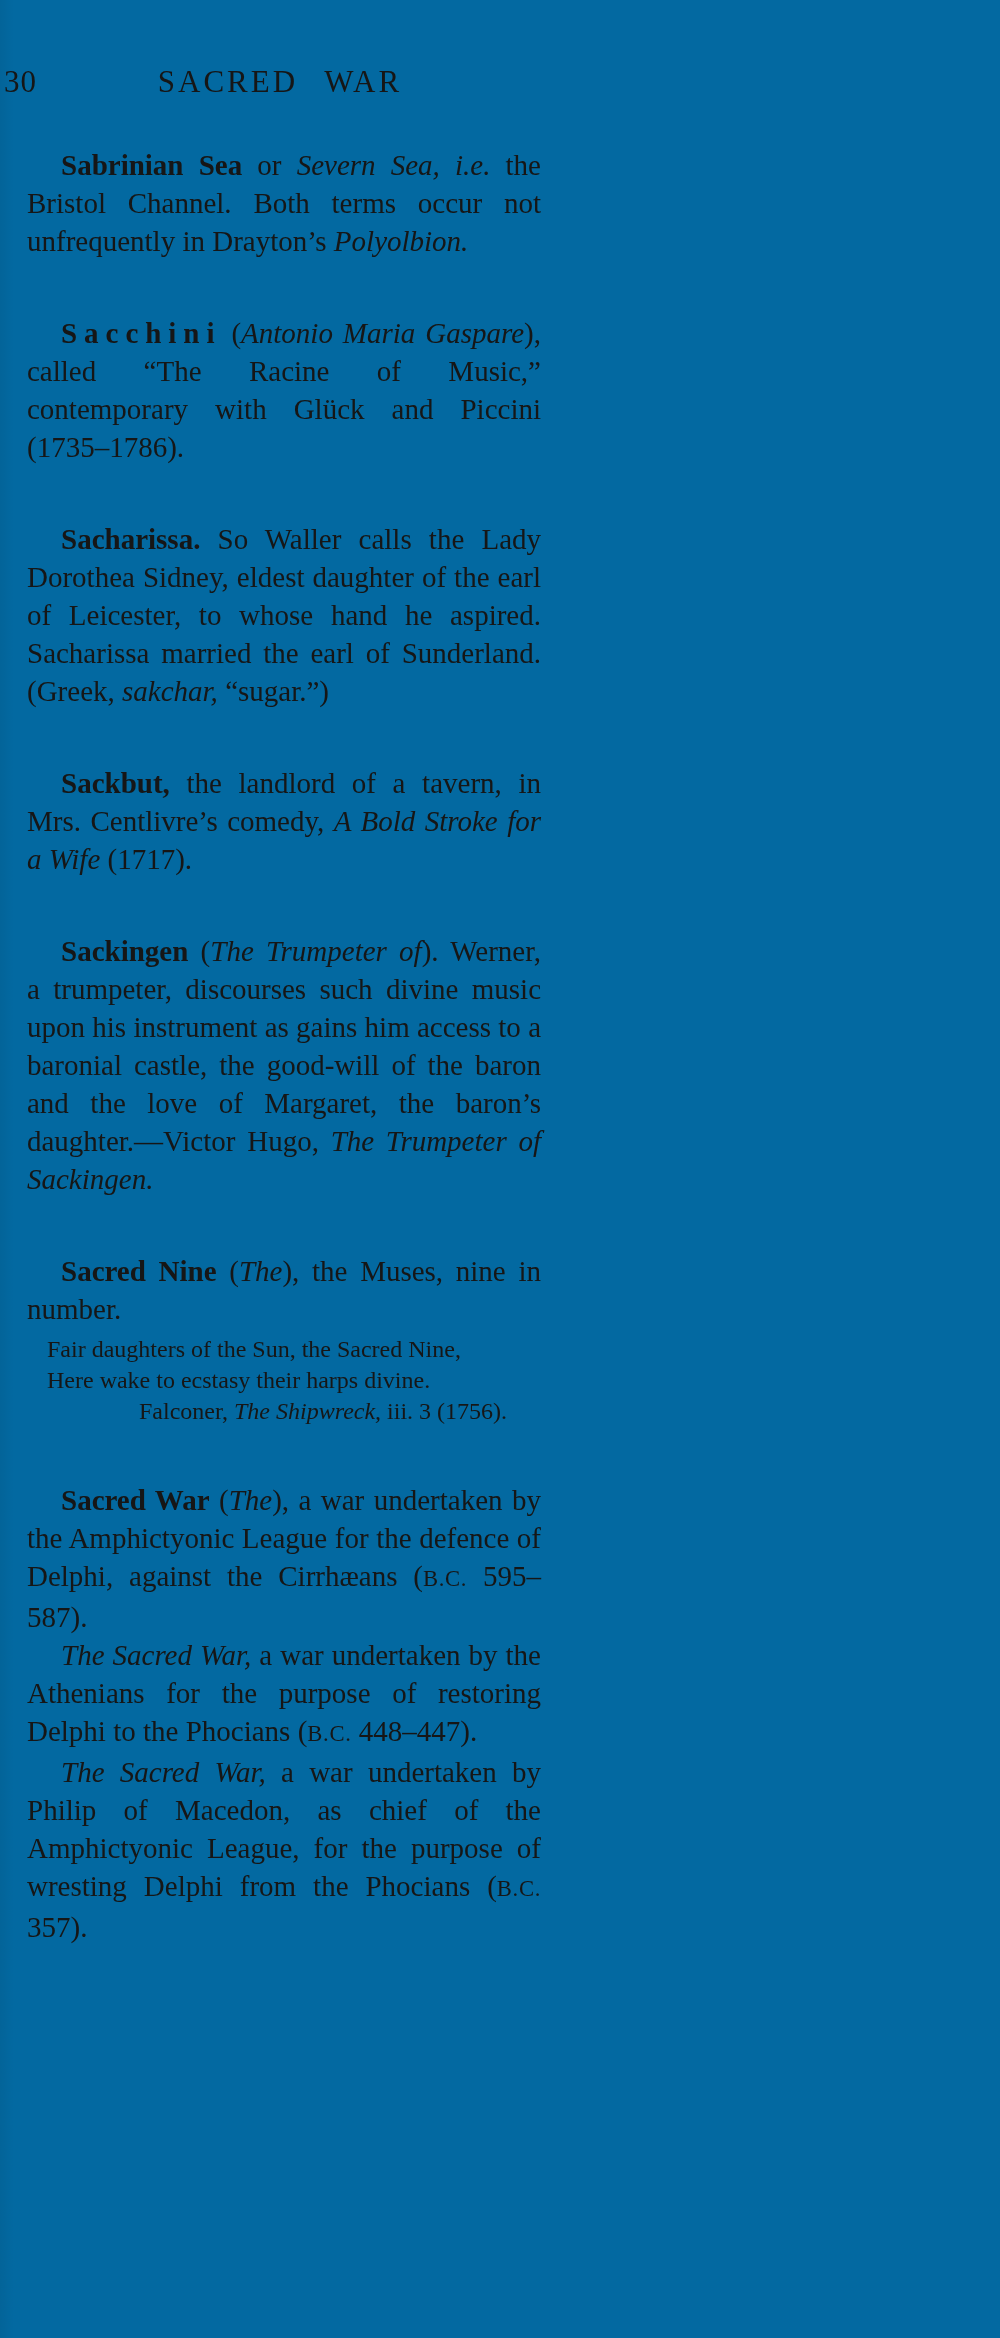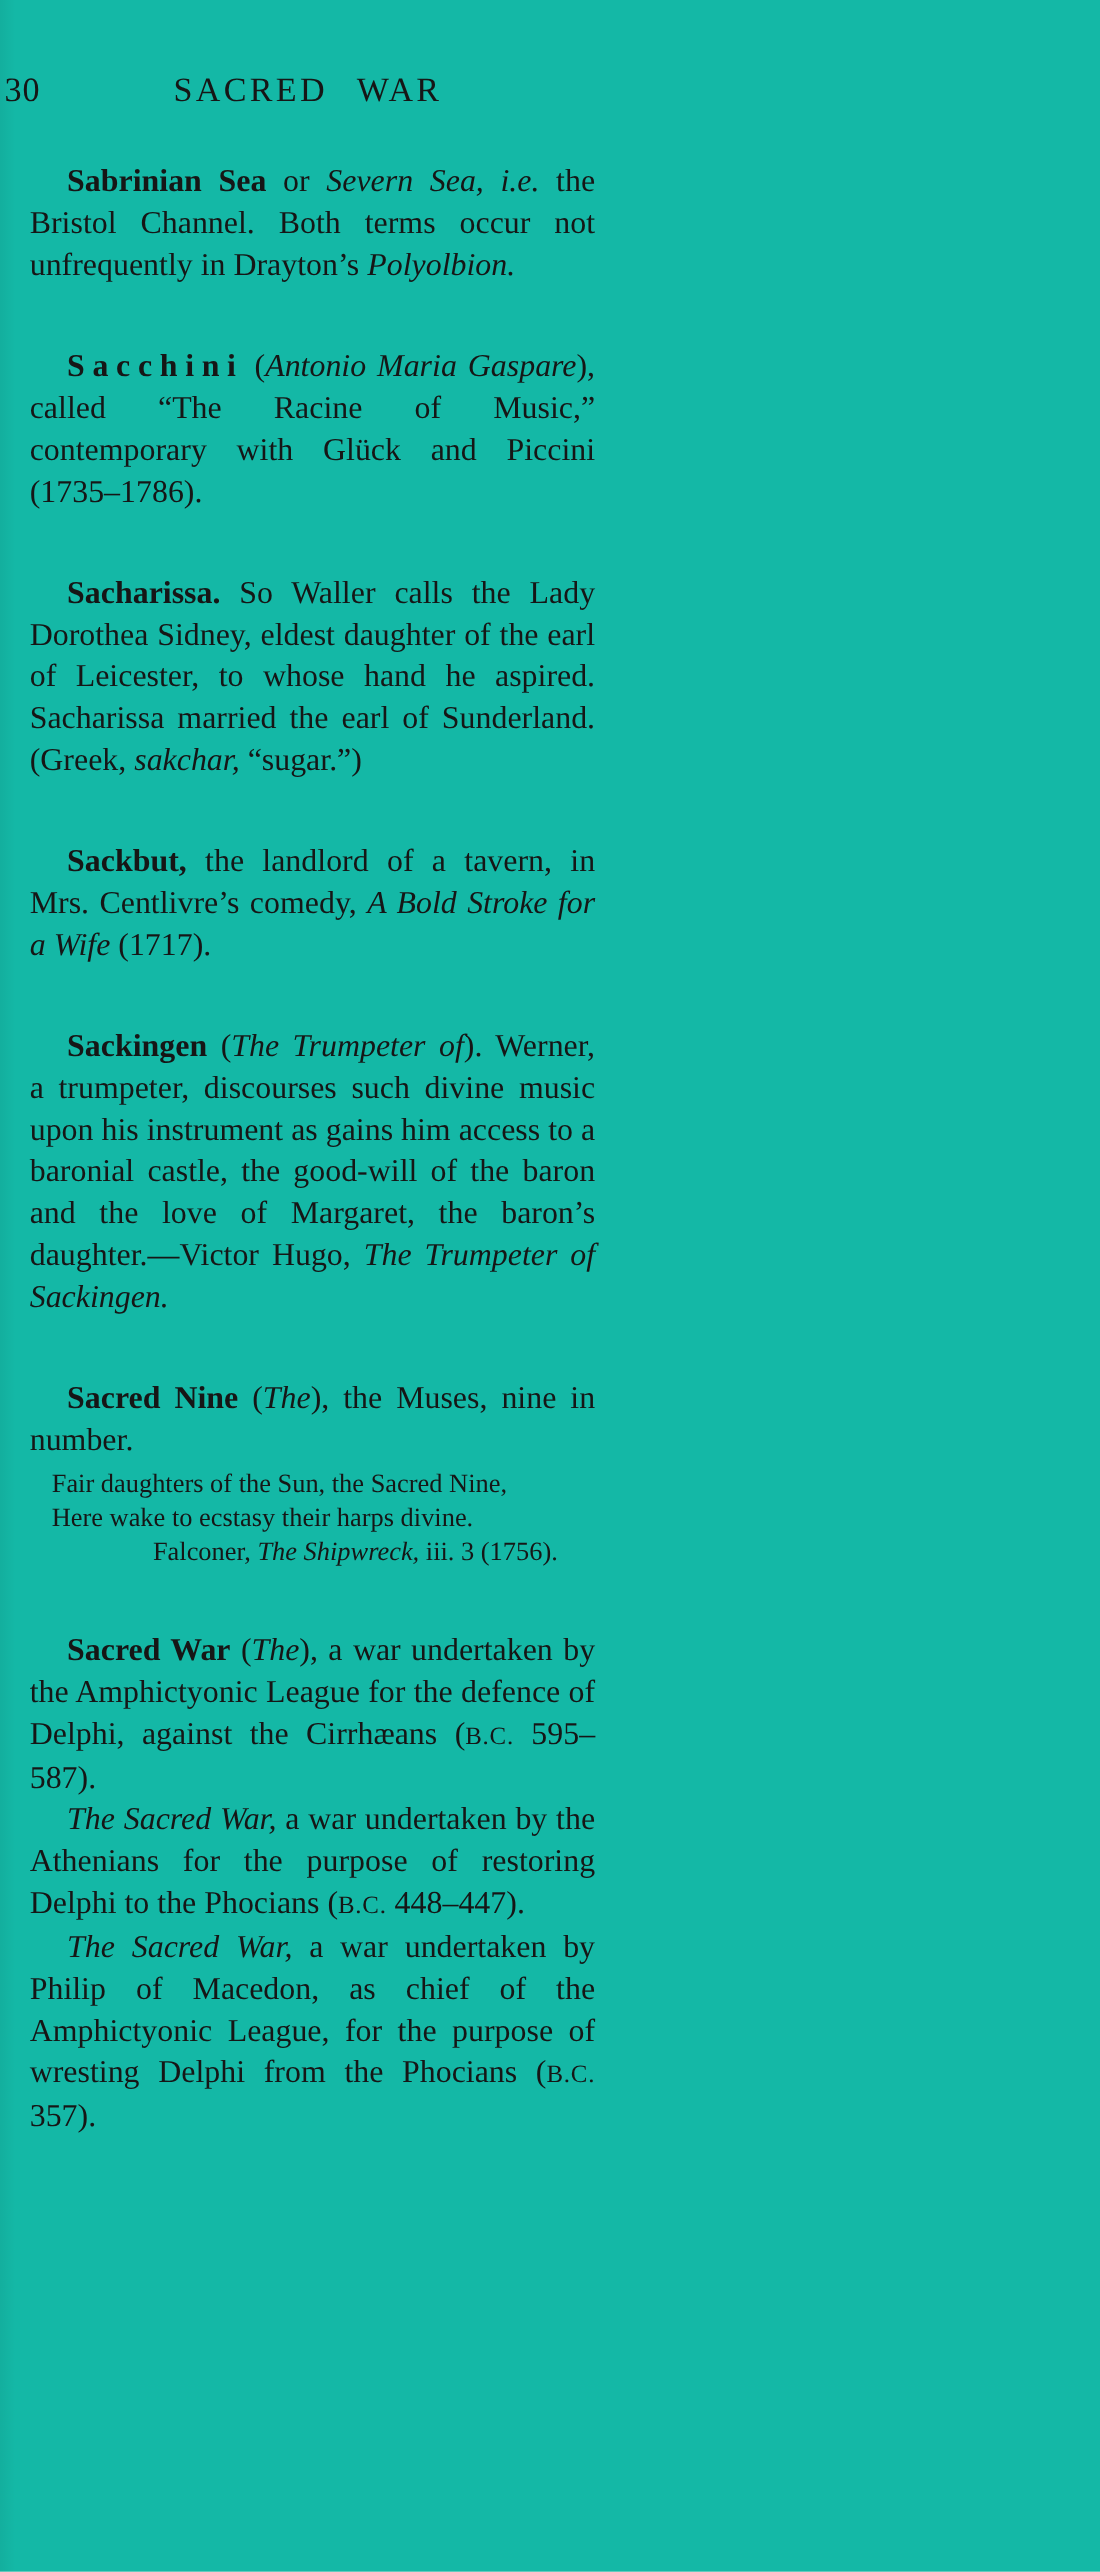--- a/index.html
+++ b/index.html
@@ -1,21 +1,21 @@
 <!DOCTYPE html>
 <html><head>
 <meta charset="utf-8">
 <style>
   html,body{margin:0;padding:0;background:#e8e8e6;}
   .page{
     position:relative;
     width:1000px;
     height:2338px;
     margin:0 auto;
-    background:#14b8a6;
+    background:#0369a1;
     color:#161616;
     font-family:"Liberation Serif", serif;
     overflow:hidden;
   }
   .scan-edge{
     position:absolute;top:0;left:0;width:100%;height:100%;
     pointer-events:none;
     background:linear-gradient(90deg, rgba(0,0,0,0.05) 0, rgba(0,0,0,0) 14px);
   }
   .header{

